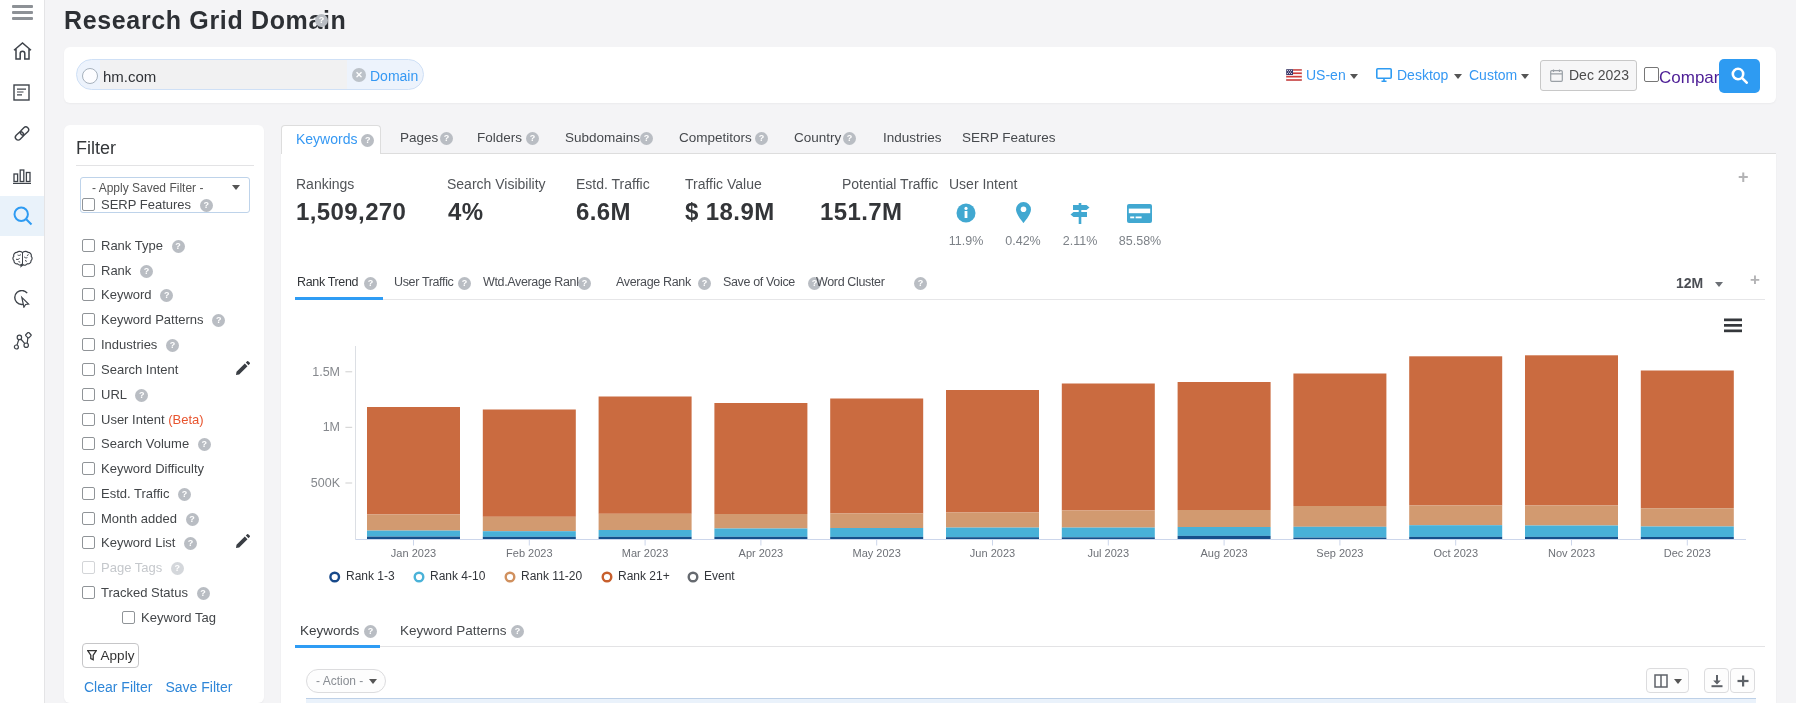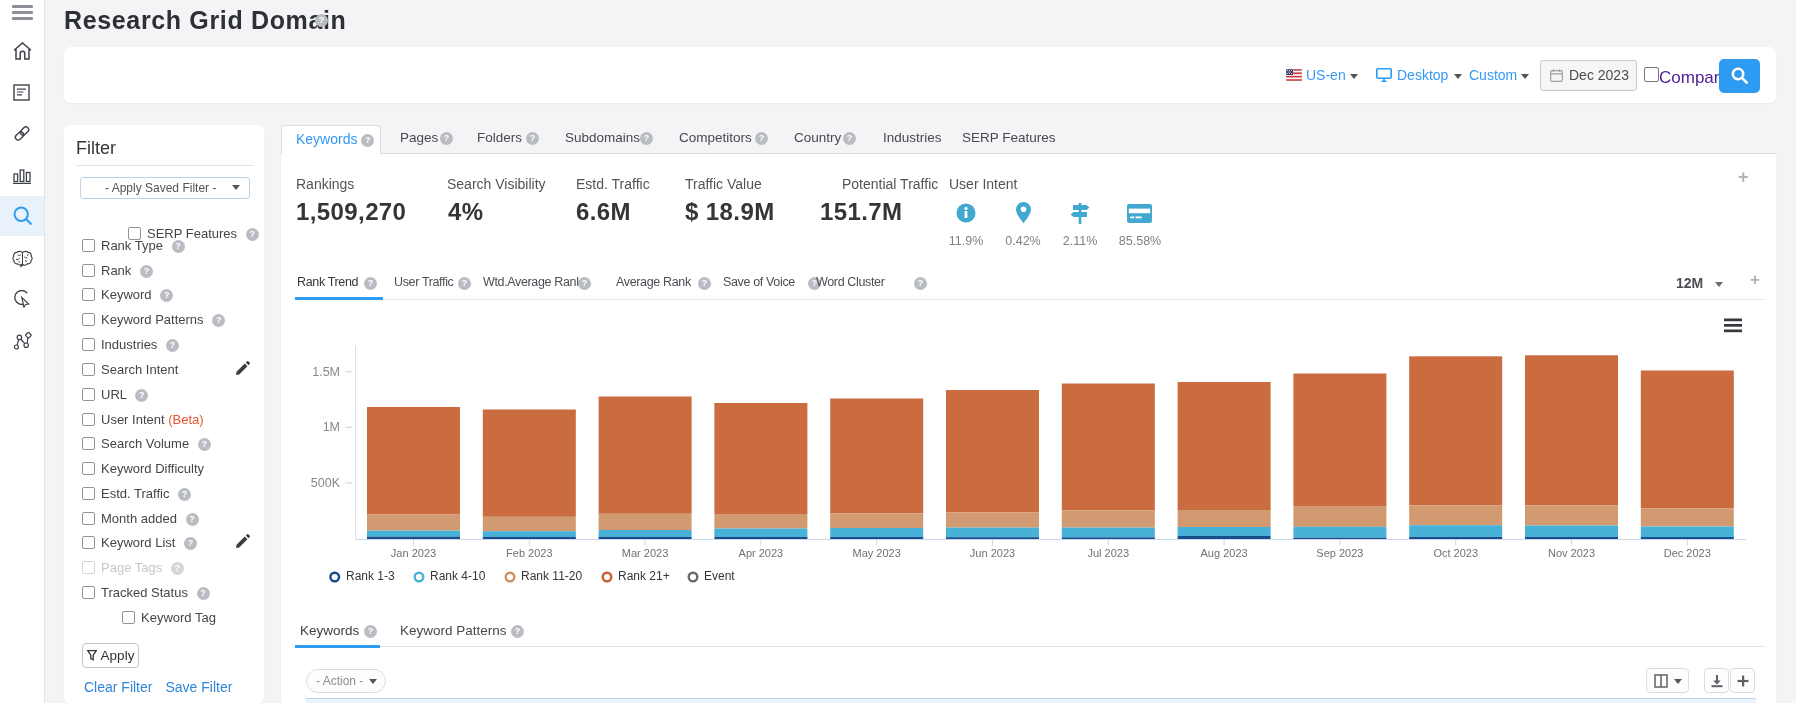--- a/index.html
+++ b/index.html
@@ -24,21 +24,21 @@
 #pill .xc { position:absolute; left:275px; top:8px; width:14px; height:14px; border-radius:50%; background:#bcc2c9; color:#fff; font-size:9px; text-align:center; line-height:14px; font-weight:700; }
 #pill .dm { position:absolute; left:293px; top:8px; font-size:14px; color:#3598f3; }
 .tb-item { position:absolute; top:20px; font-size:14px; }
 #datebox { position:absolute; left:1476px; top:13px; width:97px; height:31px; border:1px solid #c8c8c8; border-radius:3px; background:#f6f6f7; color:#4c4c4c; font-size:14px; line-height:29px; }
 #cmpbox { position:absolute; left:1580px; top:20px; width:15px; height:15px; border:1.5px solid #767676; border-radius:2px; background:#fff; }
 #searchbtn { position:absolute; left:1655px; top:12px; width:41px; height:34px; background:#2e9bf2; border-radius:5px; }
 
 #filter { position:absolute; left:64px; top:125px; width:200px; height:578px; background:#fff; border-radius:6px; box-shadow:0 1px 2px rgba(0,0,0,0.04); }
 #filter h2 { position:absolute; left:12px; top:13px; font-size:18px; font-weight:400; color:#333639; }
 #filter .hr { position:absolute; left:12px; top:40px; width:178px; border-top:1px solid #e3e3e5; }
-#fsel { position:absolute; left:16px; top:52px; width:170px; height:22px; border:1px solid #bed3ea; border-radius:3px; background:#fff; font-size:12px; color:#555; line-height:20px; padding-left:24px; }
+#fsel { position:absolute; left:16px; top:52px; width:170px; height:36px; border:1px solid #bed3ea; border-radius:3px; background:#fff; font-size:12px; color:#555; line-height:20px; padding-left:11px; }
 #fsel .caret { position:absolute; right:9px; top:7px; }
 .frow { position:absolute; left:18px; height:14px; font-size:13px; color:#434649; white-space:nowrap; }
 .cb { display:inline-block; width:13px; height:13px; border:1px solid #909498; border-radius:2px; background:#fff; vertical-align:-2px; margin-right:6px; }
 .frow .qb { margin-left:5px; }
 #apply { position:absolute; left:18px; top:518px; width:57px; height:25px; border:1px solid #c6c6c8; border-radius:4px; background:#fff; font-size:13.5px; color:#333; text-align:center; line-height:23px; }
 #flinks { position:absolute; left:20px; top:554px; font-size:14px; color:#2e86d8; }
 
 .mtab { position:absolute; top:125px; height:29px; font-size:13.5px; color:#46494d; line-height:26px; white-space:nowrap; }
 #mtab-active { position:absolute; left:281px; top:125px; width:100px; height:29px; background:#fff; border:1px solid #ddd; border-bottom:none; border-radius:4px 4px 0 0; z-index:3; color:#3598f3; font-size:14px; line-height:26px; }
 #maincard { position:absolute; left:281px; top:153px; width:1495px; height:550px; background:#fff; border-top:1px solid #ddd; box-shadow:0 1px 2px rgba(0,0,0,0.04); z-index:1; }
@@ -107,20 +107,27 @@
     <circle cx="13.2" cy="13.2" r="2.2"></circle>
     <rect x="13.2" y="1" width="4.4" height="4.4" rx="1" transform="rotate(45 15.4 3.2)"></rect>
     <path d="M4 13.1 L5.8 7.5 M7.8 7 L11.8 11.6 M14.2 11.5 L14.9 5.3"></path>
   </svg>
 </div>
 
 <div id="title">Research Grid Domain</div>
 <span class="qb abs" style="left:315px; top:14px;">?</span>
 
 <div id="topbar">
+  <div id="pill">
+    <div class="inner"></div>
+    <div class="fav"></div>
+    <div class="dom">hm.com</div>
+    <div class="xc">✕</div>
+    <div class="dm">Domain</div>
+  </div>
   <svg class="abs" style="left:1222px; top:22px;" width="16" height="12" viewBox="0 0 16 12">
     <rect width="16" height="12" fill="#fff"></rect>
     <g fill="#cf3e3e">
         <rect y="0" width="16" height="1.7"></rect>
         <rect y="3.4" width="16" height="1.7"></rect>
         <rect y="6.8" width="16" height="1.7"></rect>
         <rect y="10.2" width="16" height="1.8"></rect>
       </g>
     <rect width="7" height="6" fill="#3c3b6e"></rect>
     <g fill="#fff">
@@ -156,21 +163,21 @@
       <circle cx="7" cy="7" r="5.2"></circle>
       <path d="M11.2 11.2 L15.7 15.7" stroke-linecap="round"></path>
     </svg>
   </div>
 </div>
 
 <div id="filter">
   <h2>Filter</h2>
   <div class="hr"></div>
   <div id="fsel">- Apply Saved Filter -<span class="caret"></span></div>
-  <div class="frow" style="top:101px;padding-left:46px;"><span class="cb"></span>SERP Features <span class="qb">?</span></div>
+  <div class="frow" style="top:72px;"><span class="cb"></span>SERP Features <span class="qb">?</span></div>
   <div class="frow" style="top:113px;"><span class="cb"></span>Rank Type <span class="qb">?</span></div>
   <div class="frow" style="top:138px;"><span class="cb"></span>Rank <span class="qb">?</span></div>
   <div class="frow" style="top:162px;"><span class="cb"></span>Keyword <span class="qb">?</span></div>
   <div class="frow" style="top:187px;"><span class="cb"></span>Keyword Patterns <span class="qb">?</span></div>
   <div class="frow" style="top:212px;"><span class="cb"></span>Industries <span class="qb">?</span></div>
   <div class="frow" style="top:237px;"><span class="cb"></span>Search Intent</div>
   <svg class="abs" style="left:172px; top:236px;" width="14" height="14" viewBox="0 0 14 14" fill="#3a3e44">
       <path d="M0.5 10.8 L0 14 L3.2 13.5 L11.5 5.2 L8.8 2.5 Z M9.8 1.5 L12.5 4.2 L13.6 3.1 a1.1 1.1 0 0 0 0 -1.6 L12.5 0.4 a1.1 1.1 0 0 0 -1.6 0 Z"></path>
     </svg>
   <div class="frow" style="top:262px;"><span class="cb"></span>URL <span class="qb">?</span></div>

